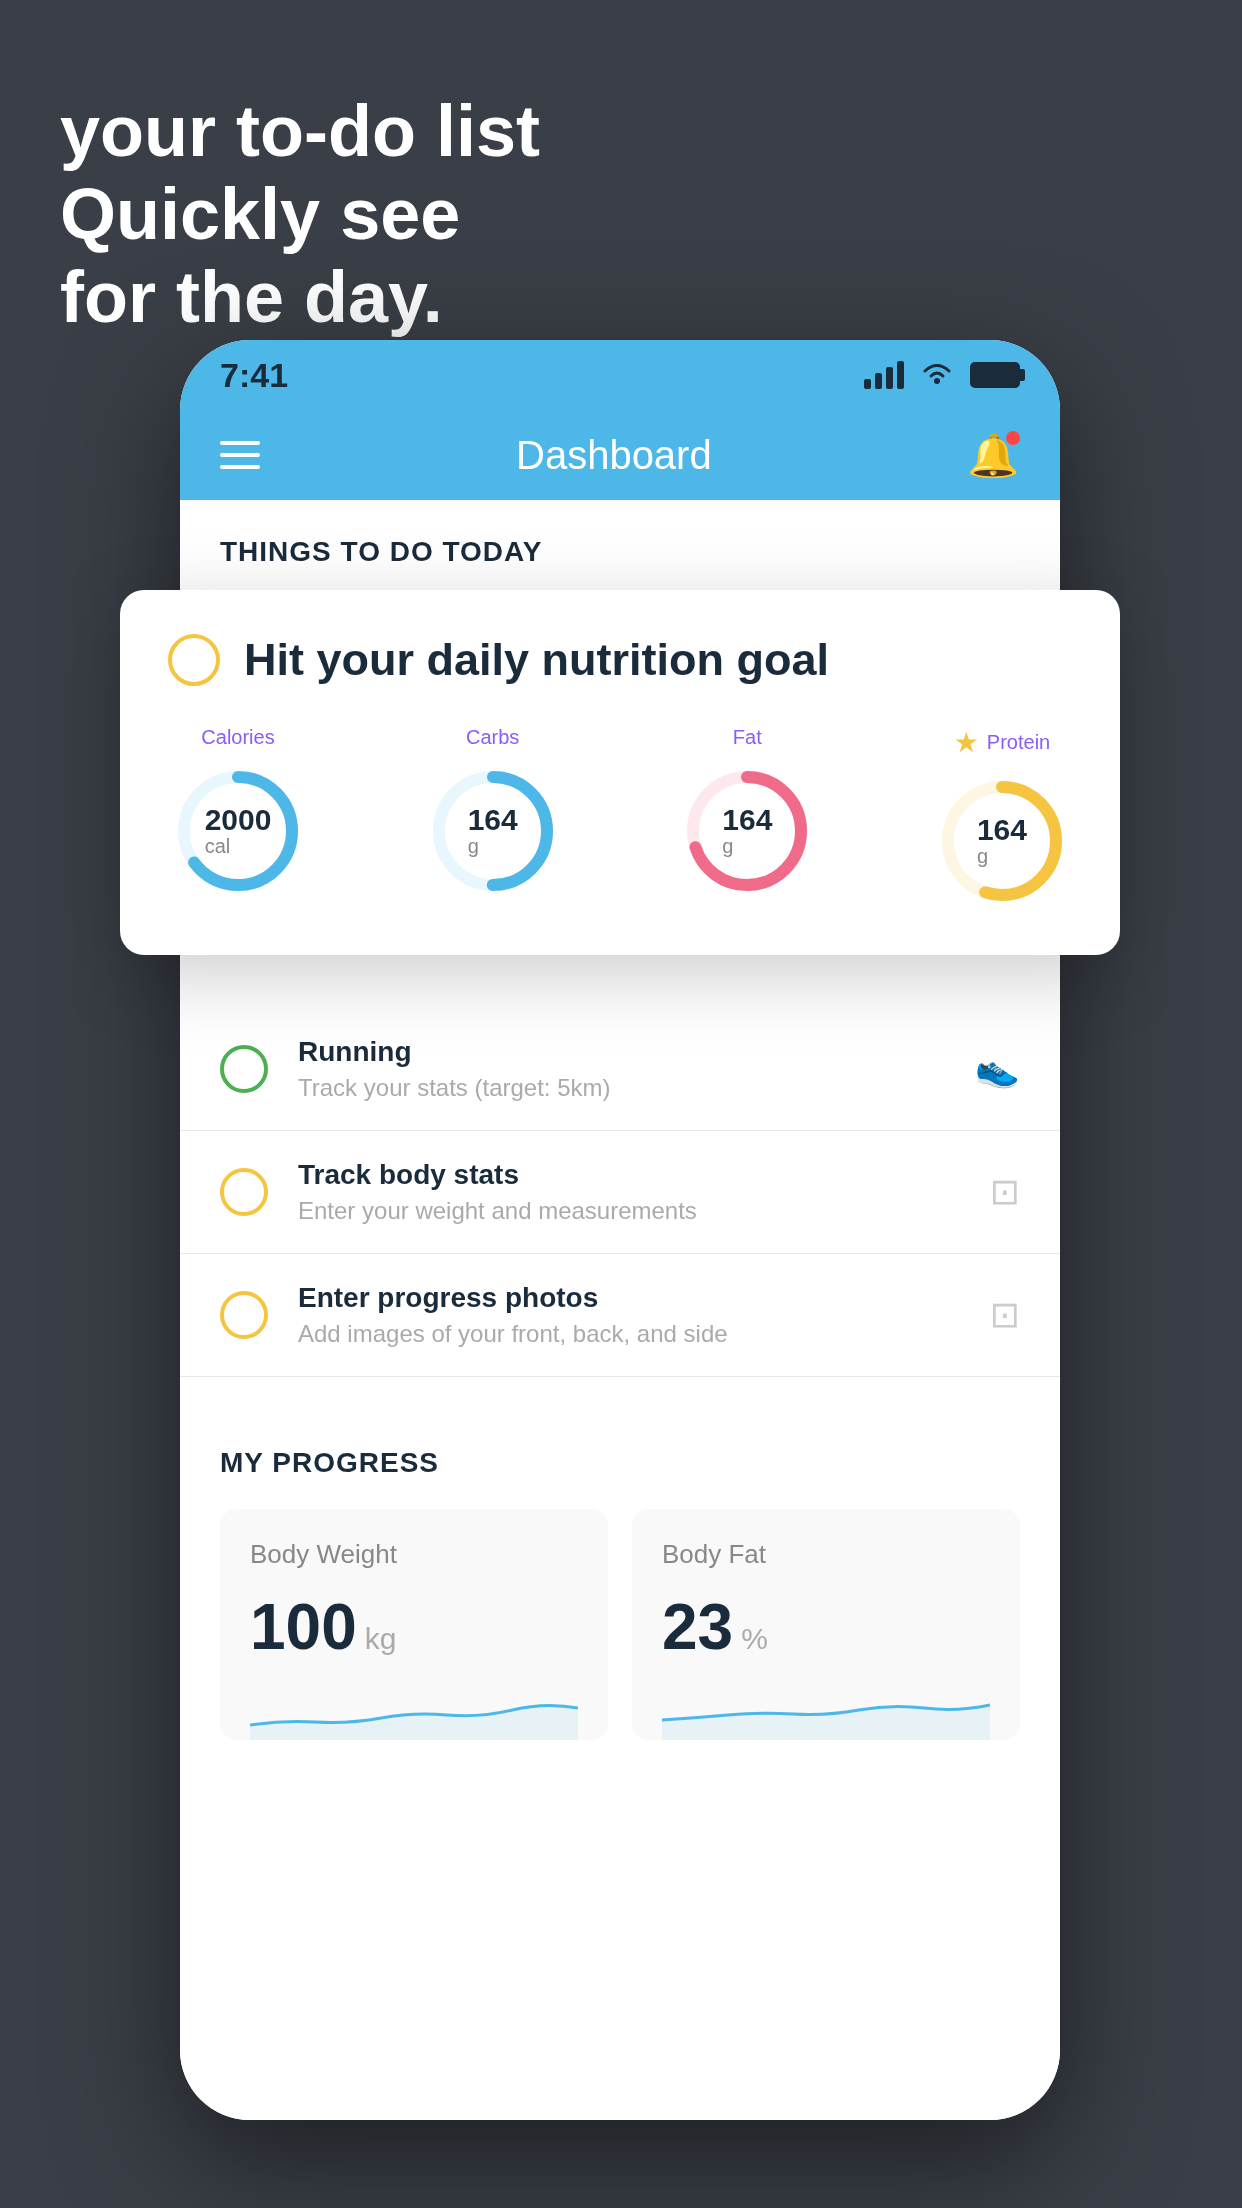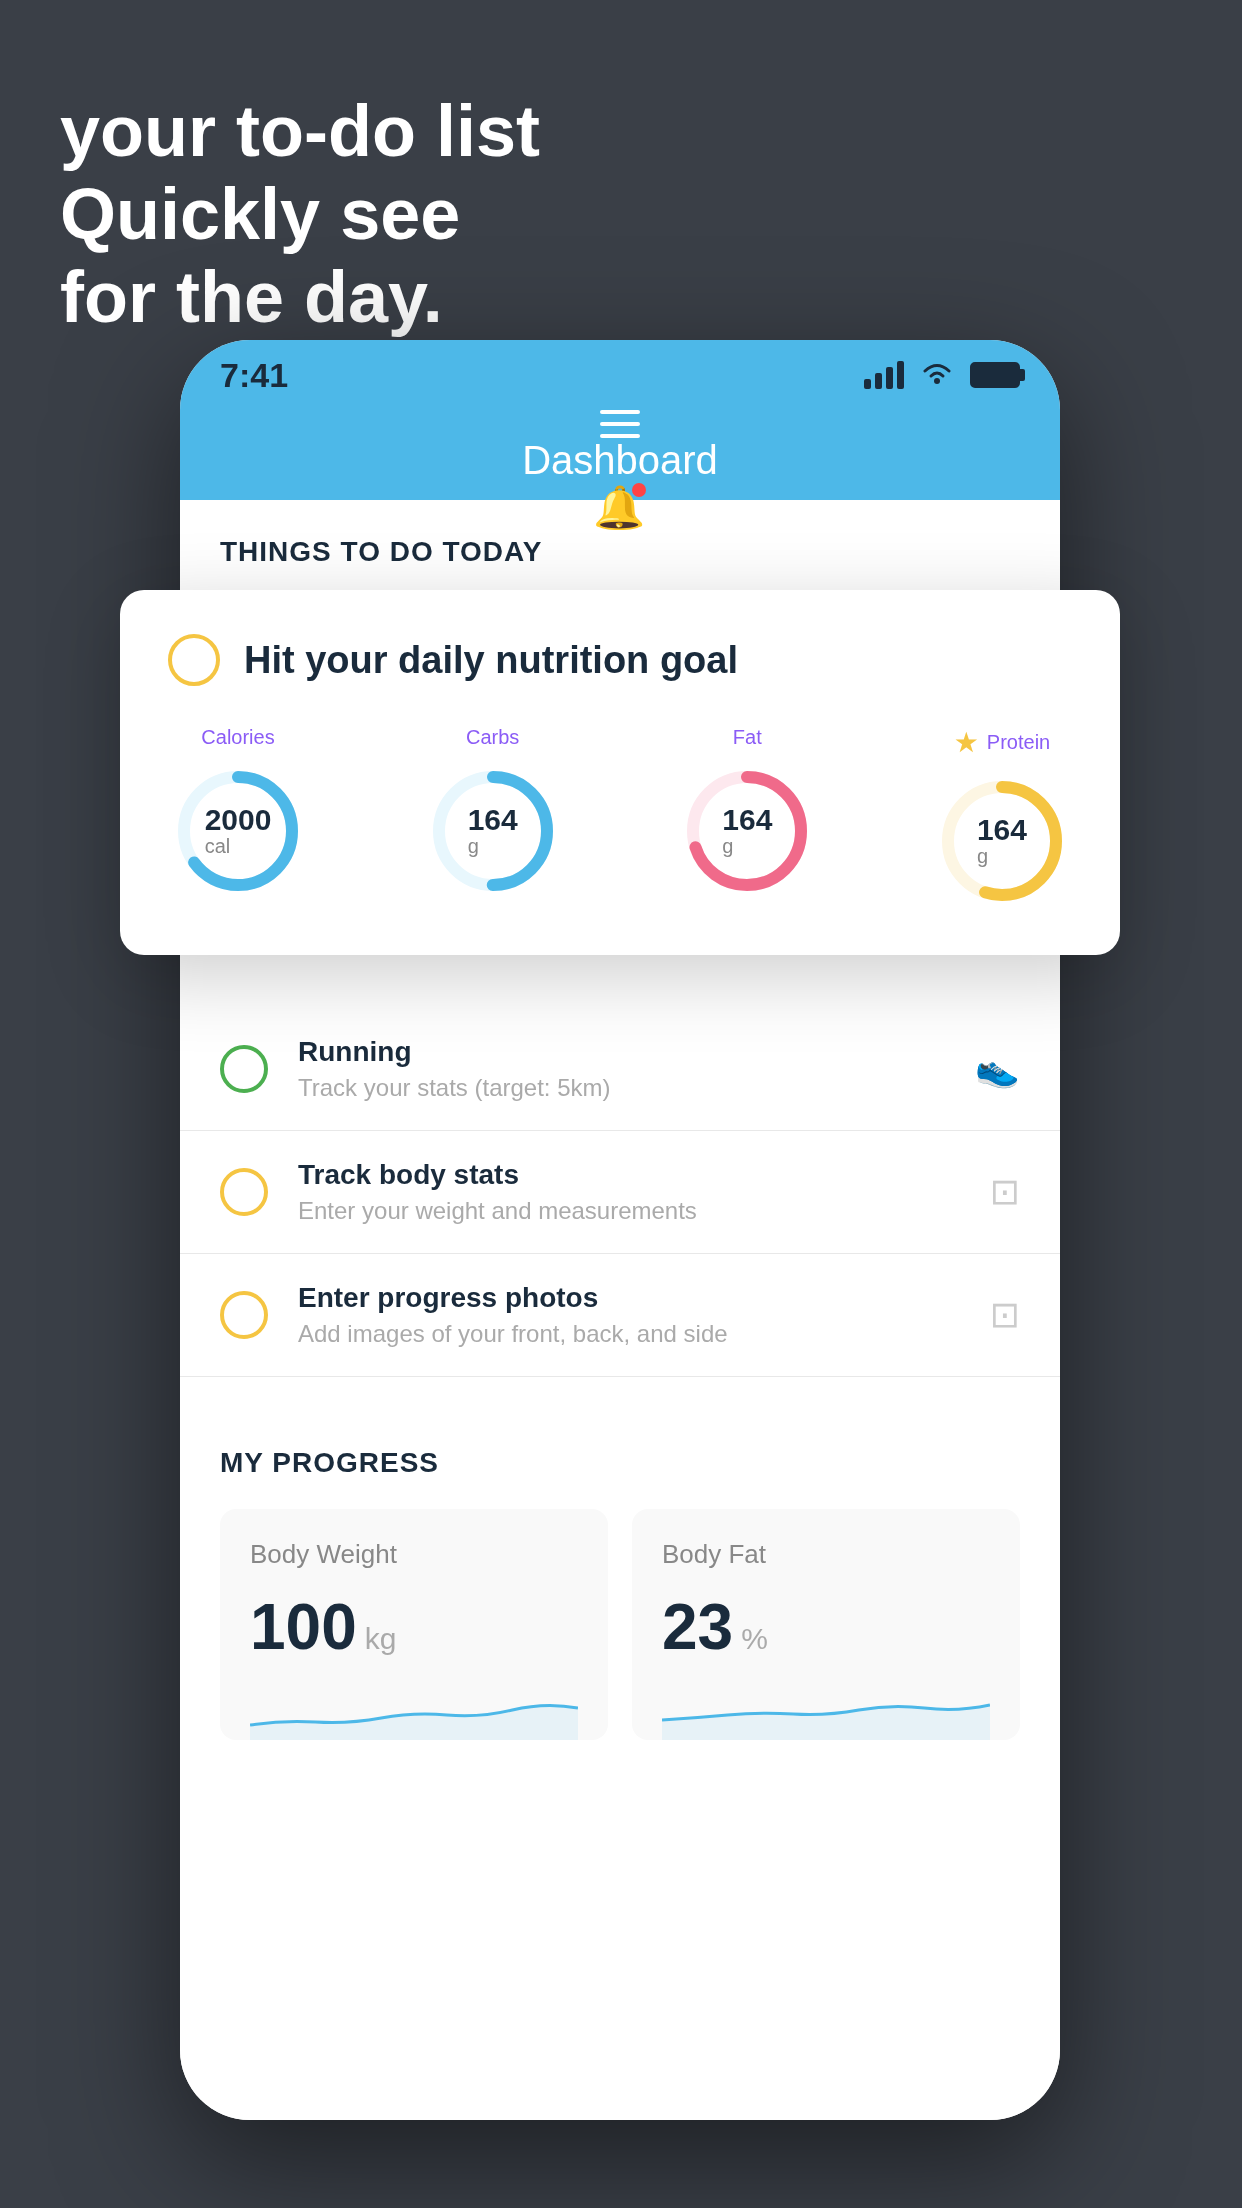--- a/index.html
+++ b/index.html
@@ -101,21 +101,20 @@
     }
 
     
     .nav-bar {
       background: #4db8e8;
       height: 90px;
       display: flex;
       align-items: center;
       justify-content: space-between;
       padding: 0 40px;
-      flex-direction: column;
     }
 
     .hamburger {
       display: flex;
       flex-direction: column;
       gap: 8px;
       cursor: pointer;
     }
 
     .hamburger-line {
@@ -184,21 +183,21 @@
 
     .circle-check {
       width: 52px;
       height: 52px;
       border-radius: 50%;
       border: 4px solid #f5c542;
       flex-shrink: 0;
     }
 
     .card-title {
-      font-size: 38px;
+      font-size: 45px;
       font-weight: 600;
       color: #1a2b3c;
     }
 
     .macros-row {
       display: flex;
       justify-content: space-between;
       align-items: flex-start;
     }
 

